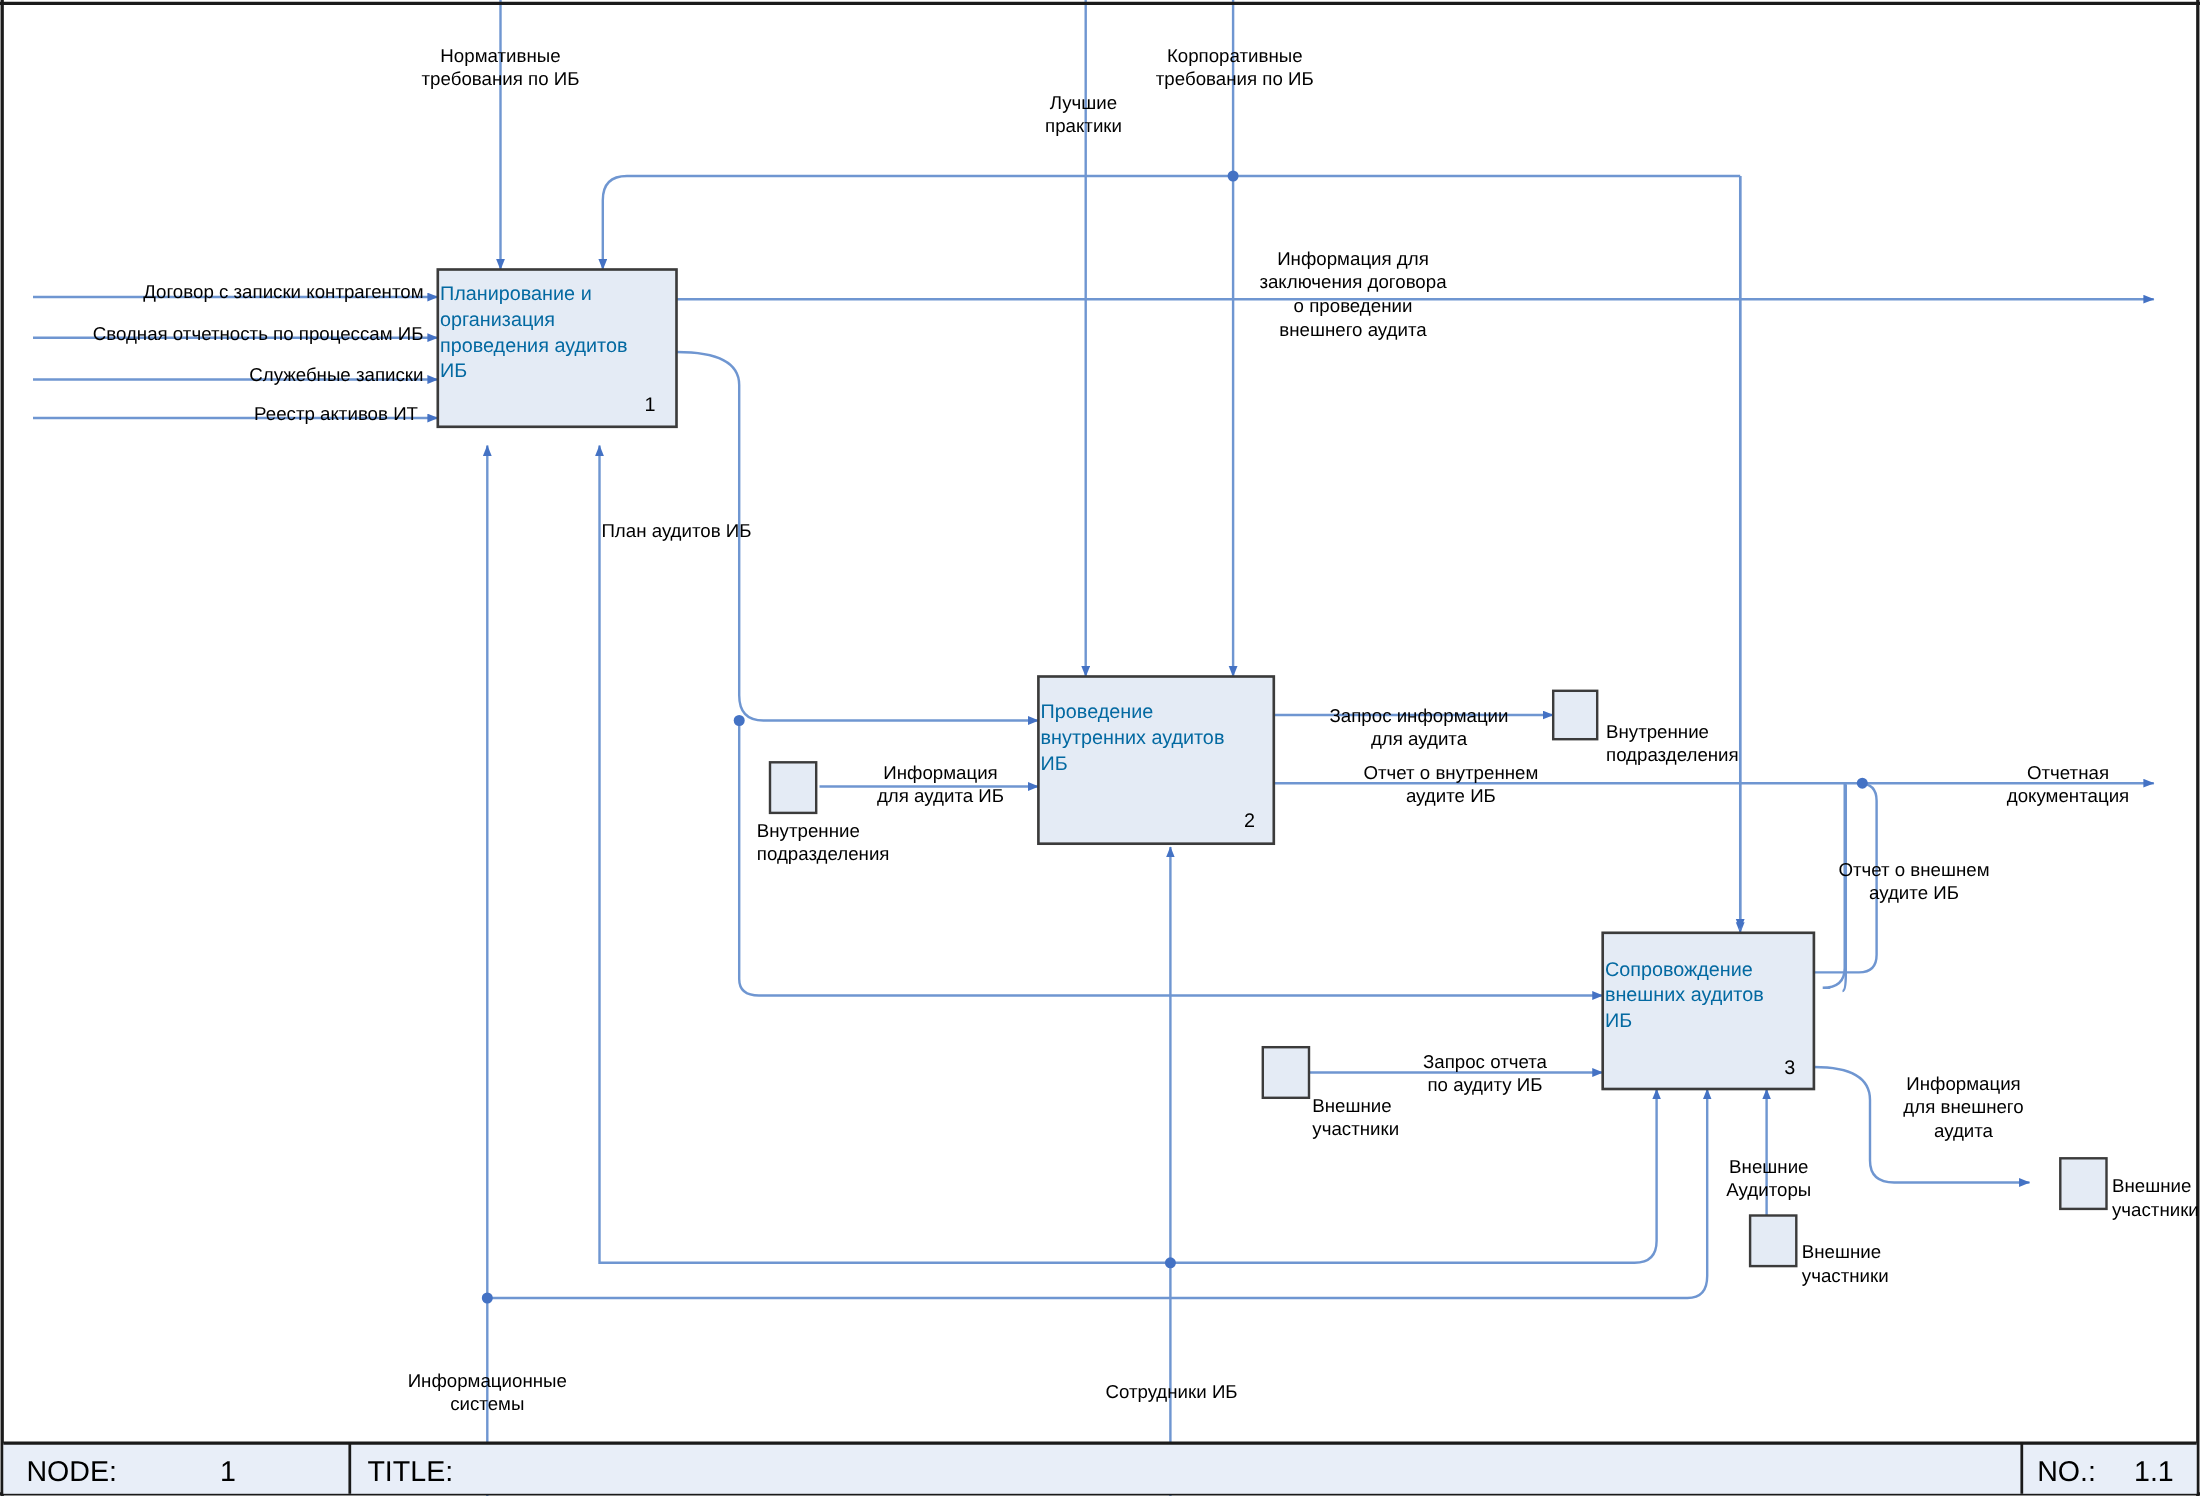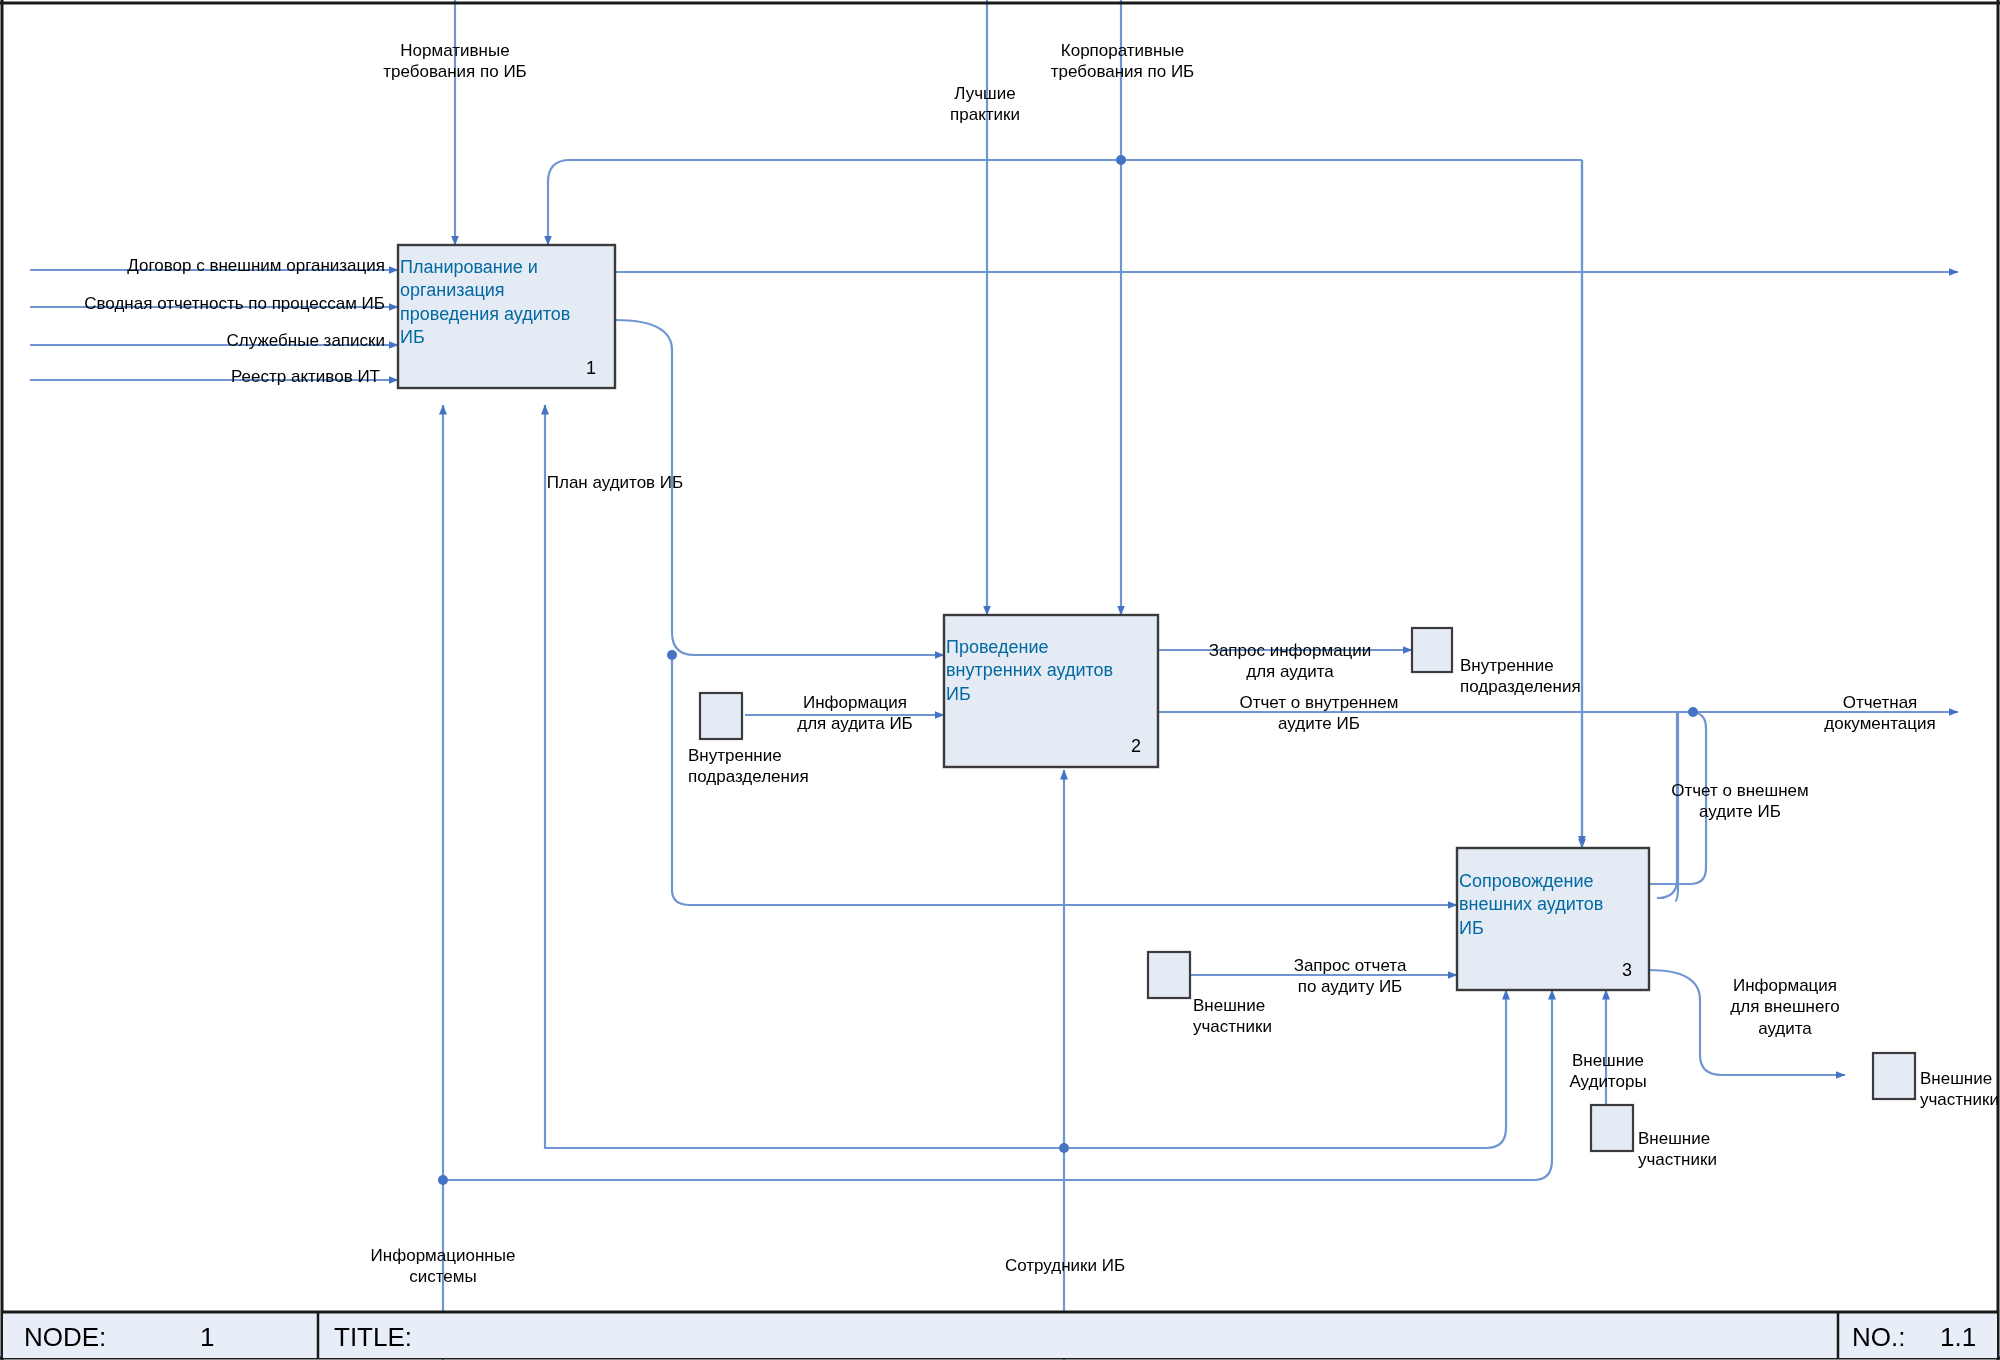--- a/index.html
+++ b/index.html
@@ -131,31 +131,35 @@
     </g>
   </svg>
 
   <div class="lbl" style="left:335px;top:40px;width:240px;">Нормативные
 требования по ИБ</div>
   <div class="lbl" style="left:1000px;top:40px;width:245px;">Корпоративные
 требования по ИБ</div>
   <div class="lbl" style="left:890px;top:83px;width:190px;">Лучшие
 практики</div>
 
-  <div class="lbl r" style="left:30px;top:255px;width:355px;">Договор с внешним организация</div>
+  <div class="lbl r" style="left:30px;top:255px;width:355px;">Договор с записки контрагентом</div>
   <div class="lbl r" style="left:10px;top:293px;width:375px;">Сводная отчетность по процессам ИБ</div>
   <div class="lbl r" style="left:30px;top:330px;width:355px;">Служебные записки</div>
   <div class="lbl r" style="left:30px;top:366px;width:350px;">Реестр активов ИТ</div>
 
   <div class="boxtext" style="left:400px;top:256px;width:213px;">Планирование и
 организация
 проведения аудитов
 ИБ</div>
   <div class="boxnum" style="left:586px;top:358px;">1</div>
 
+  <div class="lbl" style="left:1090px;top:225px;width:280px;">Информация для
+заключения договора
+о проведении
+внешнего аудита</div>
 
   <div class="lbl" style="left:500px;top:472px;width:230px;">План аудитов ИБ</div>
 
   <div class="boxtext" style="left:946px;top:636px;width:210px;">Проведение
 внутренних аудитов
 ИБ</div>
   <div class="boxnum" style="left:1131px;top:736px;">2</div>
 
   <div class="lbl" style="left:1175px;top:627px;width:230px;margin-top:13px;">Запрос информации
 для аудита</div>

